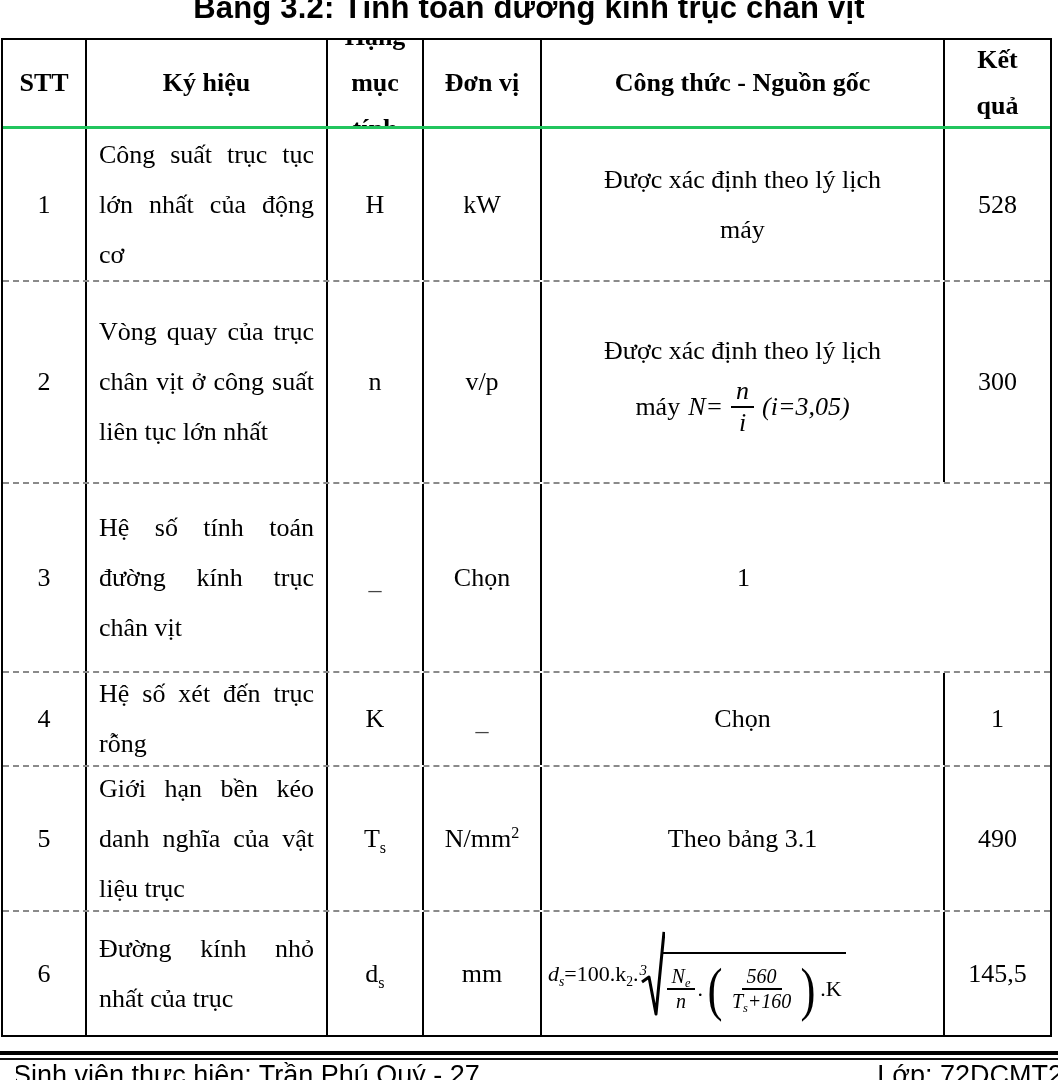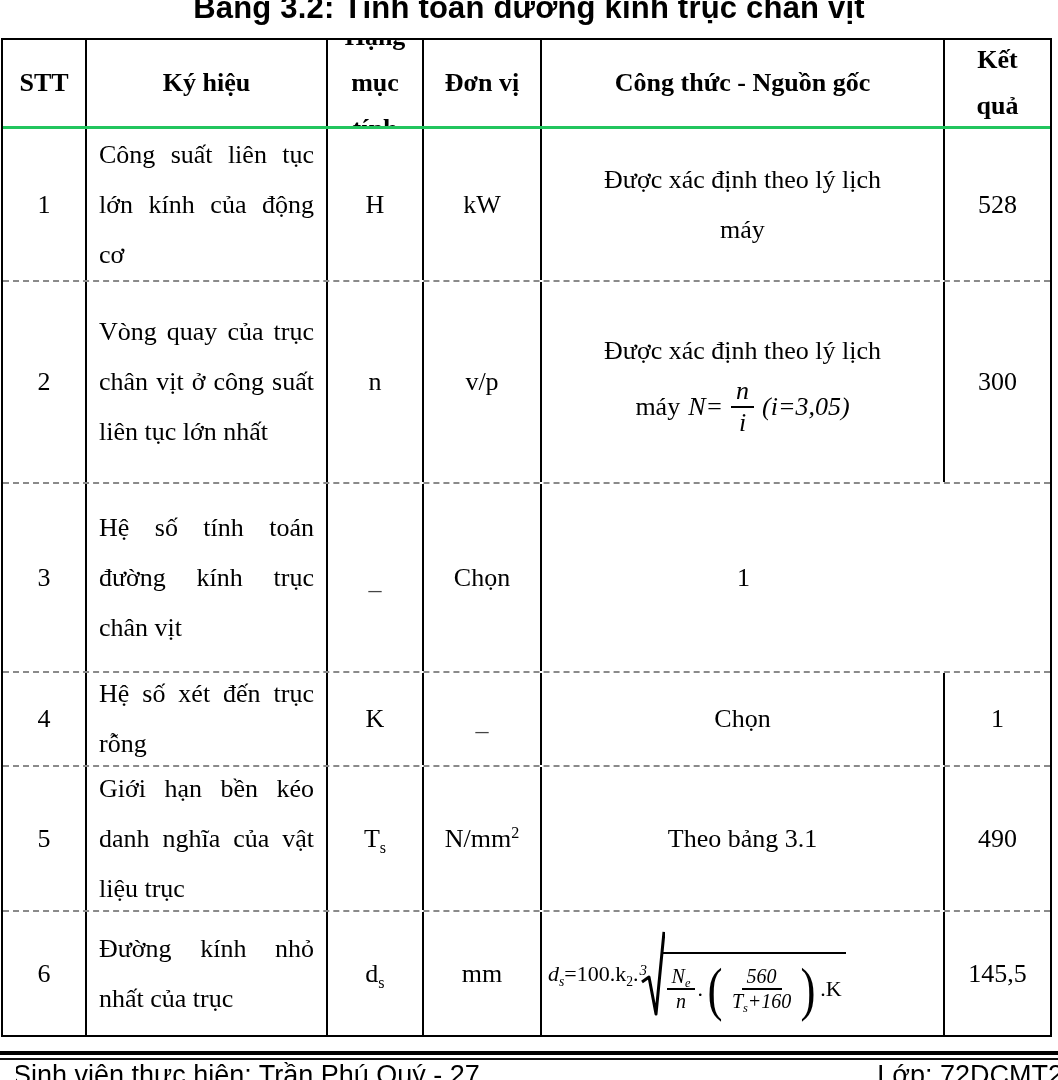--- a/index.html
+++ b/index.html
@@ -80,21 +80,21 @@
     <div class="cell">Ký hiệu</div>
     <div class="cell">Hạng mục tính</div>
     <div class="cell">Đơn vị</div>
     <div class="cell">Công thức - Nguồn gốc</div>
     <div class="cell">Kết quả</div>
   </div>
 
   <div class="row">
     <div class="cell">1</div>
     <div class="cell item-cell">
-        <div class="item-text">Công suất liên tục lớn kính của động cơ</div>
+        <div class="item-text">Công suất trục tục lớn nhất của động cơ</div>
       </div>
     <div class="cell">H</div>
     <div class="cell">kW</div>
     <div class="cell formula-cell">
       <div>Được xác định theo lý lịch</div>
       <div>máy</div>
     </div>
     <div class="cell">528</div>
   </div>
 

